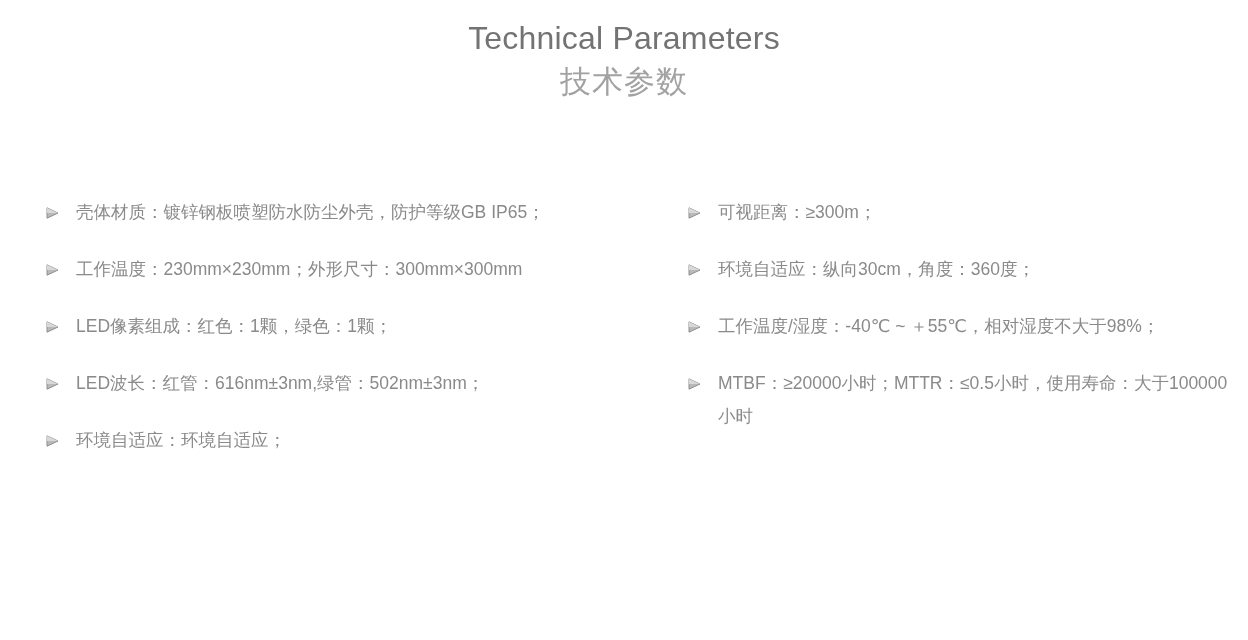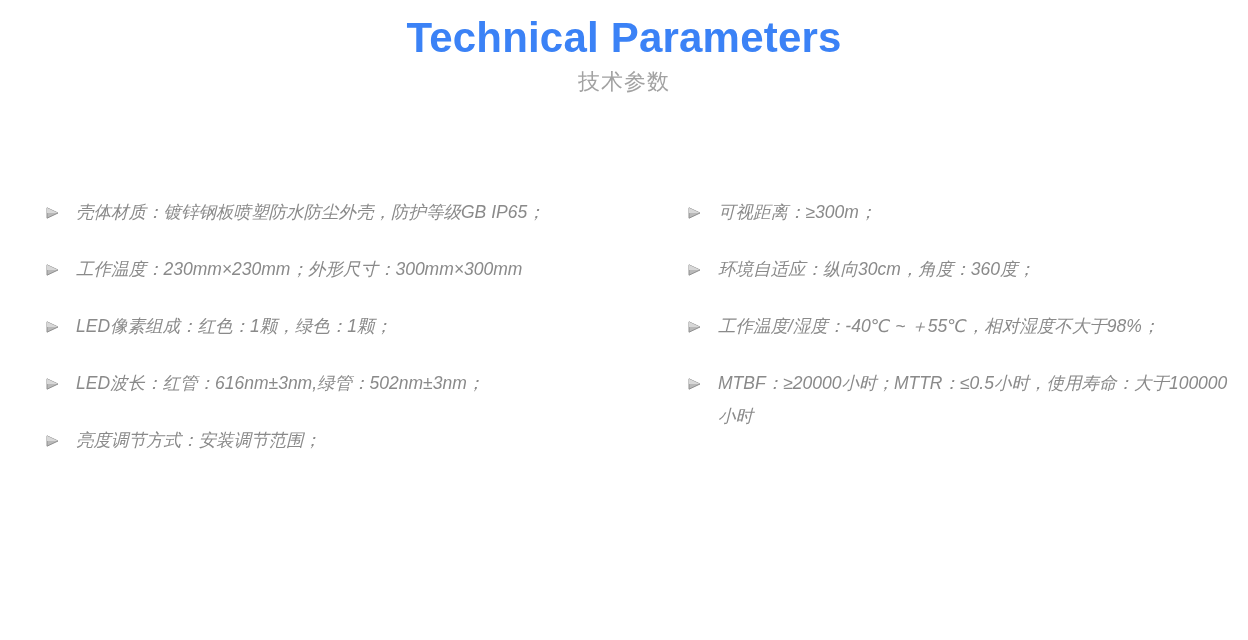--- a/index.html
+++ b/index.html
@@ -25,47 +25,46 @@
   
   .heading {
     position: absolute;
     left: 0;
     top: 16px;
     width: 1248px;
     text-align: center;
   }
   .title-en {
     display: block;
-    font-size: 42px;
-    font-weight: bold;
+    font-size: 32px;
+    font-weight: normal;
     letter-spacing: 0.2px;
-    color: #3b82f6;
+    color: #737373;
     line-height: 44px;
   }
   .title-cn {
     display: block;
-    font-size: 22px;
+    font-size: 31px;
     font-weight: normal;
     letter-spacing: 1px;
     color: #a2a2a2;
     line-height: 44px;
   }
 
   
   .columns {
     position: absolute;
     left: 0;
     top: 196px;
     width: 1248px;
     height: 400px;
   }
   .col {
     position: absolute;
     top: 0;
-    font-style: italic;
   }
   .col-left  { left: 46px;  width: 620px; }
   .col-right { left: 688px; width: 552px; }
 
   .spec-item {
     position: relative;
     padding-left: 30px;
     margin-bottom: 24px;
     min-height: 33px;
     color: #8a8a8a;
@@ -144,21 +143,21 @@
       </div>
 
 
       <div class="spec-item">
         <span class="bullet">
           <svg width="13" height="12" viewBox="0 0 13 12" aria-hidden="true">
             <path d="M1 0.8 L12 6 L1 11.2 Z" fill="#b9b9b9" stroke="#8f8f8f" stroke-width="1"></path>
             <path d="M1 0.8 L12 6 L1 6 Z" fill="#d8d8d8"></path>
           </svg>
         </span>
-        <span class="text">亮度调节方式：安装调节范围；</span>
+        <span class="text">环境自适应：环境自适应；</span>
       </div>
 
     </div>
 
     <div class="col col-right">
 
       <div class="spec-item">
         <span class="bullet">
           <svg width="13" height="12" viewBox="0 0 13 12" aria-hidden="true">
             <path d="M1 0.8 L12 6 L1 11.2 Z" fill="#b9b9b9" stroke="#8f8f8f" stroke-width="1"></path>

